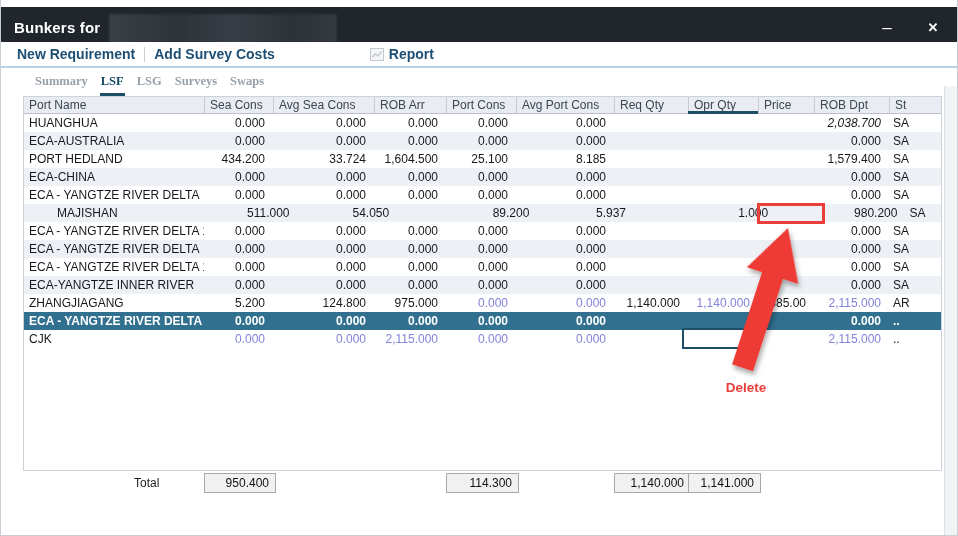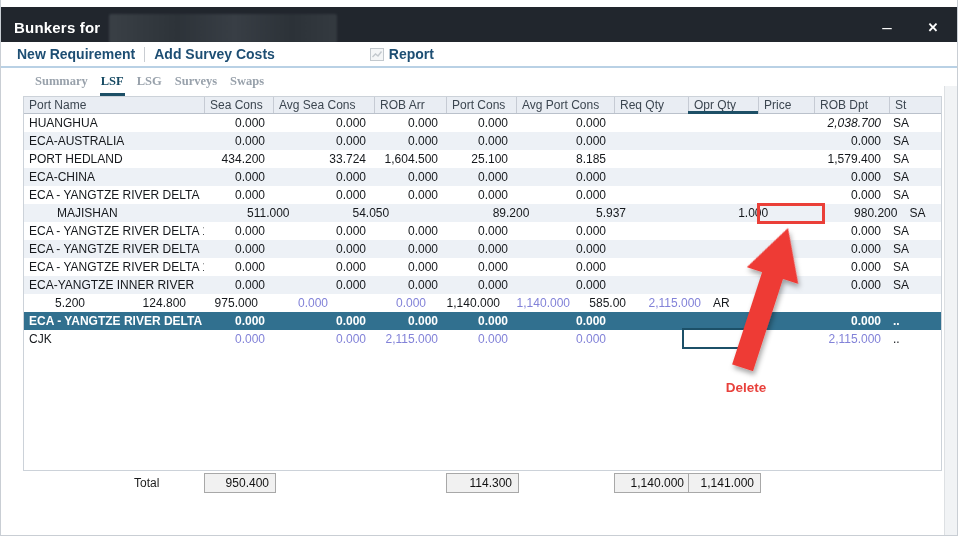--- a/index.html
+++ b/index.html
@@ -242,20 +242,21 @@
           <div class="cell num" style="width: 72px;">0.000</div>
           <div class="cell num" style="width: 70px;">0.000</div>
           <div class="cell num" style="width: 98px;">0.000</div>
           <div class="cell num" style="width: 74px;"></div>
           <div class="cell num" style="width: 70px;"></div>
           <div class="cell num" style="width: 56px;"></div>
           <div class="cell num" style="width: 75px;">0.000</div>
           <div class="cell st" style="width: 36px;">SA</div>
         </div>
         <div class="row">
+          <div class="cell name" style="width: 180px;">ZHANGJIAGANG</div>
           <div class="cell num" style="width: 69px;">5.200</div>
           <div class="cell num" style="width: 101px;">124.800</div>
           <div class="cell num" style="width: 72px;">975.000</div>
           <div class="cell num blue" style="width: 70px;">0.000</div>
           <div class="cell num blue" style="width: 98px;">0.000</div>
           <div class="cell num" style="width: 74px;">1,140.000</div>
           <div class="cell num blue" style="width: 70px;">1,140.000</div>
           <div class="cell num" style="width: 56px;">585.00</div>
           <div class="cell num blue" style="width: 75px;">2,115.000</div>
           <div class="cell st" style="width: 36px;">AR</div>

